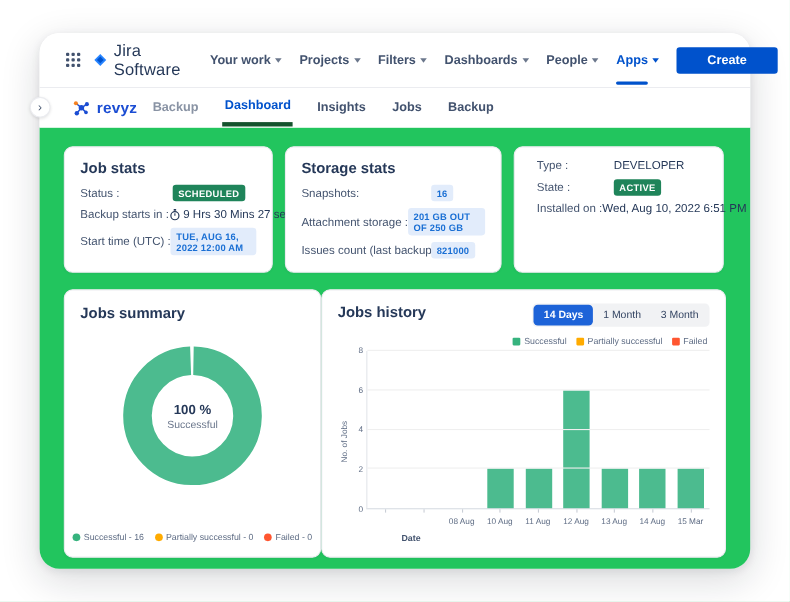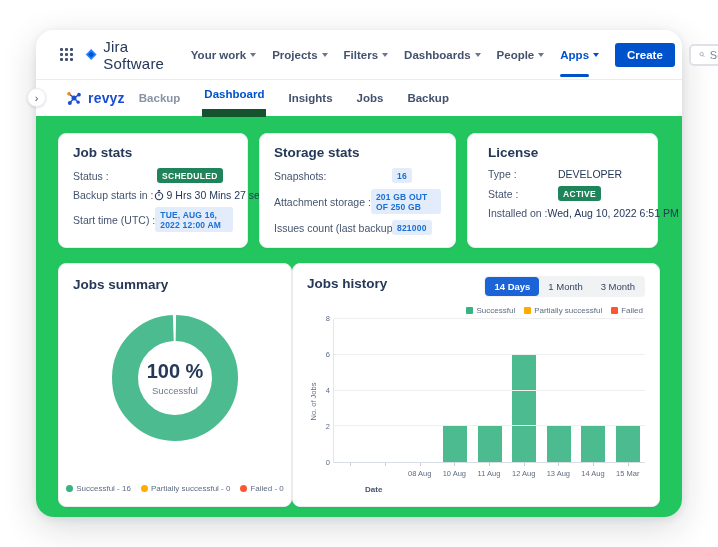--- a/index.html
+++ b/index.html
@@ -13,37 +13,37 @@
   .grid-icon { display:grid; grid-template-columns:repeat(3,3px); grid-gap:2px; margin-right:12px; cursor:pointer; }
   .grid-icon span { width:3px; height:3px; background:#42526e; border-radius:1px; }
   .brand { display:flex; align-items:center; gap:6px; margin-right:22px; cursor:pointer; }
   .brand-name { font-size:15px; color:#253858; letter-spacing:.2px; }
   .nav-item { font-size:11.5px; color:#42526e; font-weight:bold; margin-right:16px; cursor:pointer; display:flex; align-items:center; gap:4px; white-space:nowrap; }
   .caret { width:0; height:0; border-left:3.5px solid transparent; border-right:3.5px solid transparent; border-top:4px solid #6b778c; display:inline-block; }
   .nav-item.active { color:#0052cc; position:relative; }
   .nav-item.active .caret { border-top-color:#0052cc; }
   .nav-item.active::after { content:""; position:absolute; left:0; right:10px; bottom:-16px; height:3px; background:#0052cc; border-radius:2px; }
   .create-btn { background:#0052cc; color:#fff; font-size:11.5px; font-weight:bold; border:none; border-radius:3px;
-                padding:6px 12px; margin-right:14px; cursor:pointer; }
+                padding:6px 28px; margin-right:14px; cursor:pointer; }
   .topbar-right { display:flex; align-items:center; gap:11px; margin-left:auto; }
   .search-box { display:flex; align-items:center; gap:5px; border:2px solid #dfe1e6; border-radius:5px;
                 padding:3px 8px; width:86px; background:#fff; }
   .search-box input { border:none; outline:none; width:55px; font-size:11px; color:#42526e; font-family:inherit; }
   .search-box input::placeholder { color:#7a869a; }
 
   
   .subnav { position:relative; display:flex; align-items:center; height:36px; padding:0 20px 0 28px; background:#fff; }
   .expand-btn { position:absolute; left:-9px; top:8px; width:19px; height:19px; border-radius:50%; background:#fff;
                 border:1px solid #ebecf0; box-shadow:0 1px 3px rgba(0,0,0,.12); color:#44546f; font-size:11px;
                 display:flex; align-items:center; justify-content:center; cursor:pointer; }
   .revyz { display:flex; align-items:center; gap:4px; margin-right:14px; cursor:pointer; }
   .revyz-name { font-size:14px; font-weight:bold; color:#1b4dd3; letter-spacing:.2px; }
   .crumb { font-size:11.5px; color:#8993a4; font-weight:bold; margin-right:22px; }
   .tab { font-size:11.5px; color:#42526e; font-weight:bold; margin-right:20px; padding:9px 2px; cursor:pointer; }
-  .tab.active { color:#0052cc; border-bottom:8px solid #14532d; }
+  .tab.active { color:#0052cc; border-bottom:4px solid #14532d; }
 
   
   .content { background:#22c55e; height:401px; border-radius:0 0 18px 18px; padding:17px 22px; }
   .card { background:#fff; border:1px solid #ececf0; border-radius:8px; box-shadow:0 1px 2px rgba(9,30,66,.04); }
   .stats-row { display:flex; gap:11px; }
   .stat-card { padding:11px 14px 12px; }
   .stat-card.job { width:190px; }
   .stat-card.storage { width:197px; }
   .stat-card.license { width:191px; padding-left:20px; }
   .card-title { font-size:13.5px; font-weight:bold; color:#253858; margin-bottom:8px; }
@@ -52,21 +52,21 @@
   .kv .k { font-size:10.5px; color:#44546f; white-space:nowrap; }
   .job .k { width:84px; } .storage .k { width:118px; } .license .k { width:70px; }
   .kv .v { font-size:10.5px; color:#253858; white-space:nowrap; display:flex; align-items:center; gap:3px; }
   .badge-green { background:#1f845a; color:#fff; font-size:8.5px; font-weight:bold; padding:2.5px 5px; border-radius:3px; letter-spacing:.3px; }
   .badge-blue { background:#e2ecfb; color:#1a6fd4; font-size:8.5px; font-weight:bold; padding:2.5px 5px; border-radius:3px; letter-spacing:.2px; }
 
   .charts-row { display:flex; margin-top:15px; }
   .summary-card { width:234px; height:244px; padding:13px 14px; display:flex; flex-direction:column; }
   .donut-wrap { position:relative; align-self:center; margin-top:14px; width:128px; height:128px; }
   .donut-center { position:absolute; inset:0; display:flex; flex-direction:column; align-items:center; justify-content:center; }
-  .donut-pct { font-size:20px; font-weight:bold; color:#253858; }
+  .donut-pct { font-size:12px; font-weight:bold; color:#253858; }
   .donut-cap { font-size:9.5px; color:#6b778c; margin-top:2px; }
   .legend-row { display:flex; align-items:center; justify-content:center; gap:10px; margin-top:auto; }
   .legend-item { display:flex; align-items:center; gap:3px; font-size:8px; color:#5e6c84; white-space:nowrap; }
   .dot { width:7px; height:7px; border-radius:50%; background:#ccc; flex:none; }
   .sq { width:7px; height:7px; border-radius:1px; background:#ccc; flex:none; }
 
   .history-card { flex:1; height:244px; padding:12px 14px 10px; display:flex; flex-direction:column; }
   .history-head { display:flex; align-items:flex-start; }
   .range-group { margin-left:auto; display:flex; background:#f1f2f4; border-radius:4px; padding:1px; }
   .range-btn { font-size:9.5px; color:#344563; padding:4px 9px; border:none; background:transparent; border-radius:4px;
@@ -213,21 +213,20 @@
           <span class="k">Attachment storage :</span>
           <span class="badge-blue">201 GB OUT OF 250 GB</span>
         </div>
         <div class="kv">
           <span class="k">Issues count (last backup):</span>
           <span class="badge-blue">821000</span>
         </div>
       </div>
 
       <div class="card stat-card license">
-        <div class="card-title">License</div>
         <div class="kv">
           <span class="k">Type :</span>
           <span class="v">DEVELOPER</span>
         </div>
         <div class="kv">
           <span class="k">State :</span>
           <span class="badge-green">ACTIVE</span>
         </div>
         <div class="kv">
           <span class="k">Installed on :</span>

